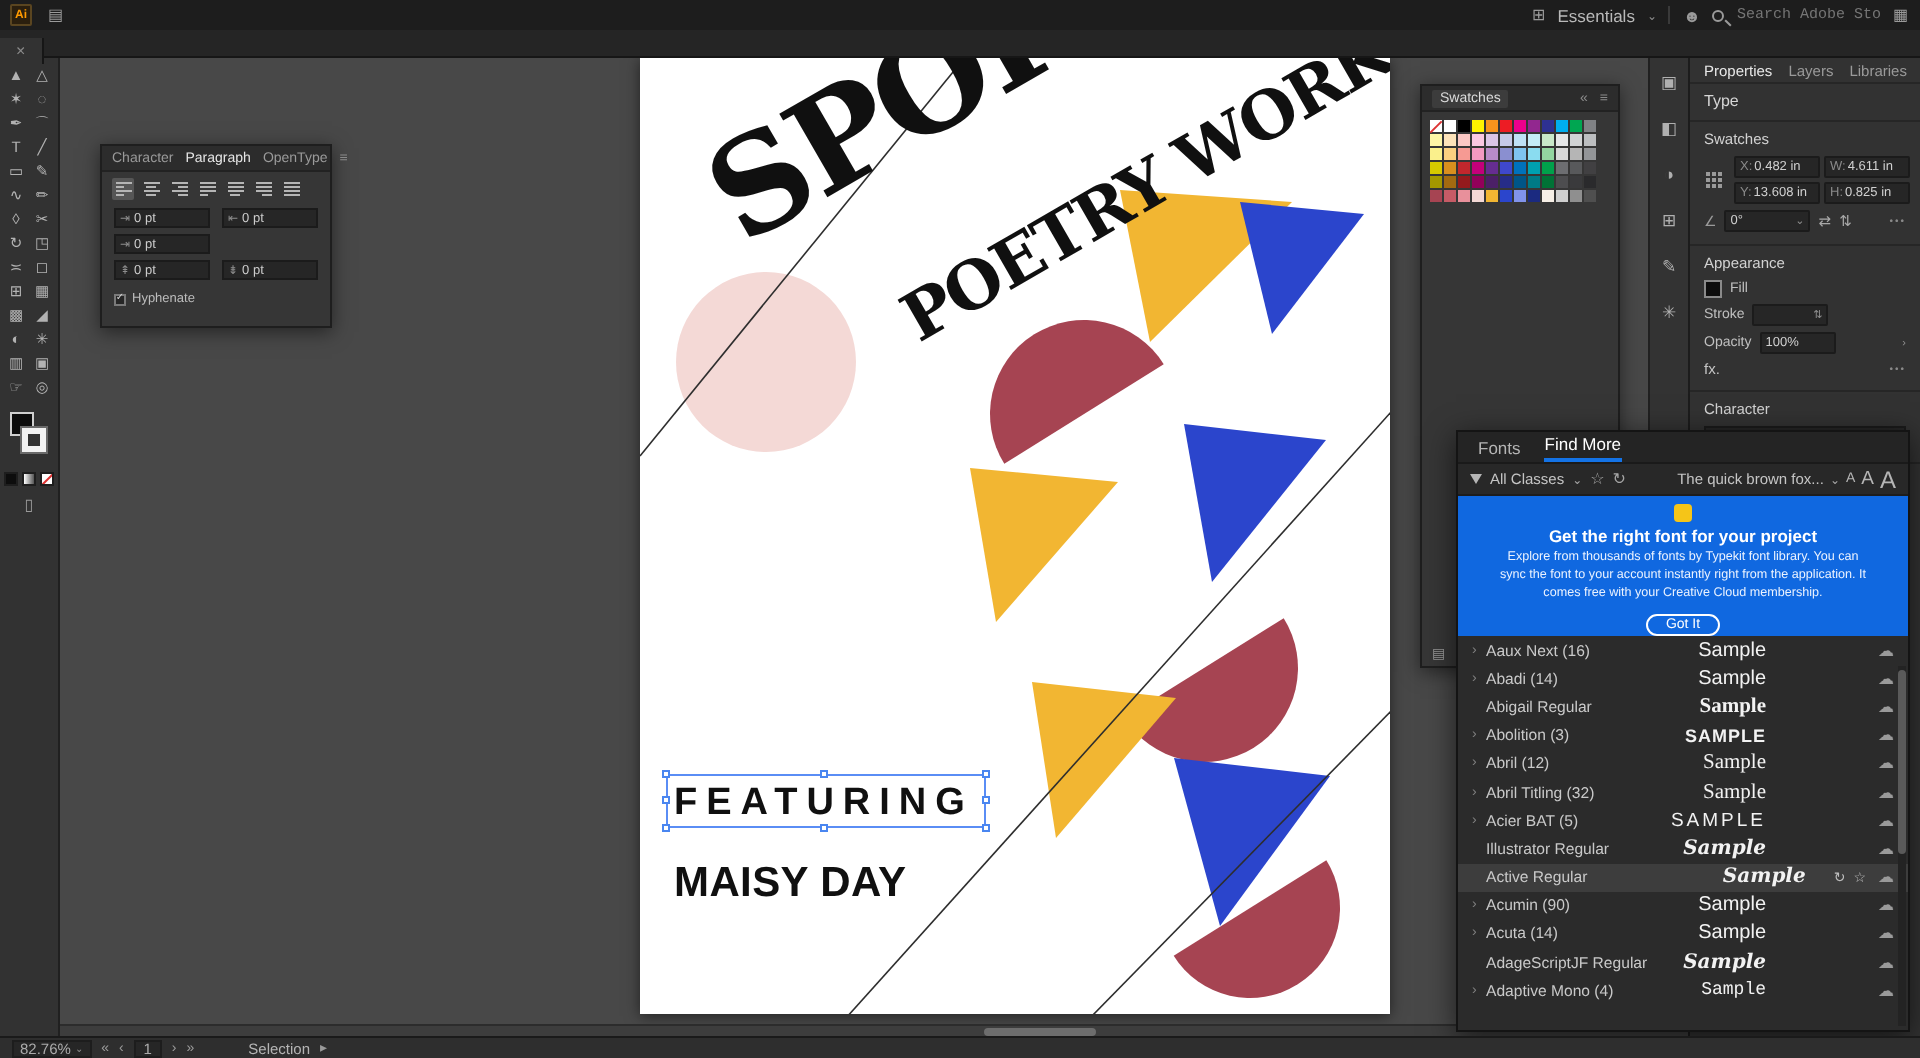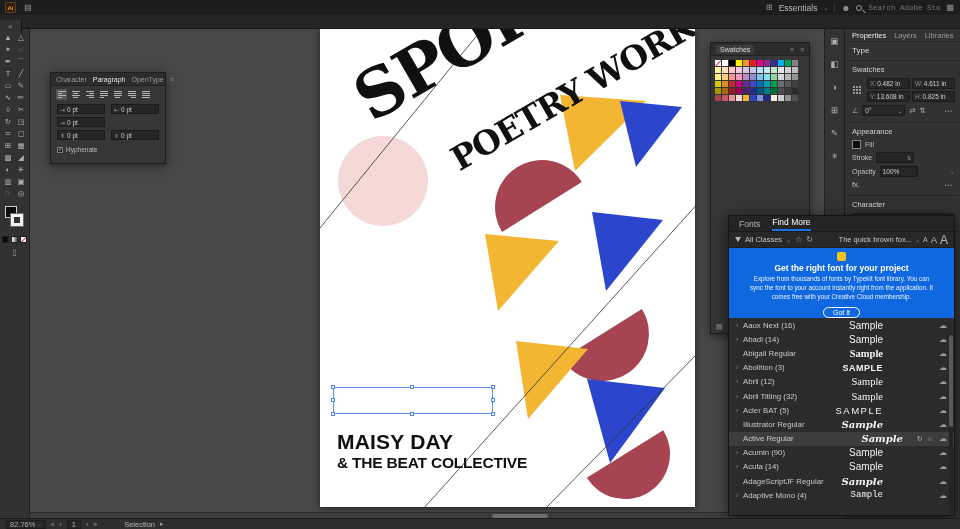--- a/index.html
+++ b/index.html
@@ -202,22 +202,22 @@
       <polygon points="165,205 239,212 178,282" fill="#f2b632"></polygon>
       <polygon points="272,183 343,191 286,262" fill="#2b45cc"></polygon>
       <polygon points="196,312 268,320 208,390" fill="#f2b632"></polygon>
       <polygon points="267,350 345,359 290,434" fill="#2b45cc"></polygon>
       <line x1="0" y1="199" x2="172" y2="-12" stroke="#2e2e2e" stroke-width="0.8"></line>
       <line x1="103" y1="480" x2="380" y2="172" stroke="#2e2e2e" stroke-width="0.8"></line>
       <line x1="225" y1="480" x2="378" y2="324" stroke="#2e2e2e" stroke-width="0.8"></line>
     </svg>
     <div class="big1">SPOKENWORD</div>
     <div class="big2">POETRY WORKSHOP</div>
+    <div class="feat">FEATURING</div>
     <div class="artist1">MAISY DAY</div>
-    <div class="artist2">&amp; THE BEAT COLLECTIVE</div>
     <div class="selbox">
       <span class="h tl"></span>
       <span class="h tm"></span>
       <span class="h tr"></span>
       <span class="h ml"></span>
       <span class="h mr"></span>
       <span class="h bl"></span>
       <span class="h bm"></span>
       <span class="h br"></span>
     </div>

